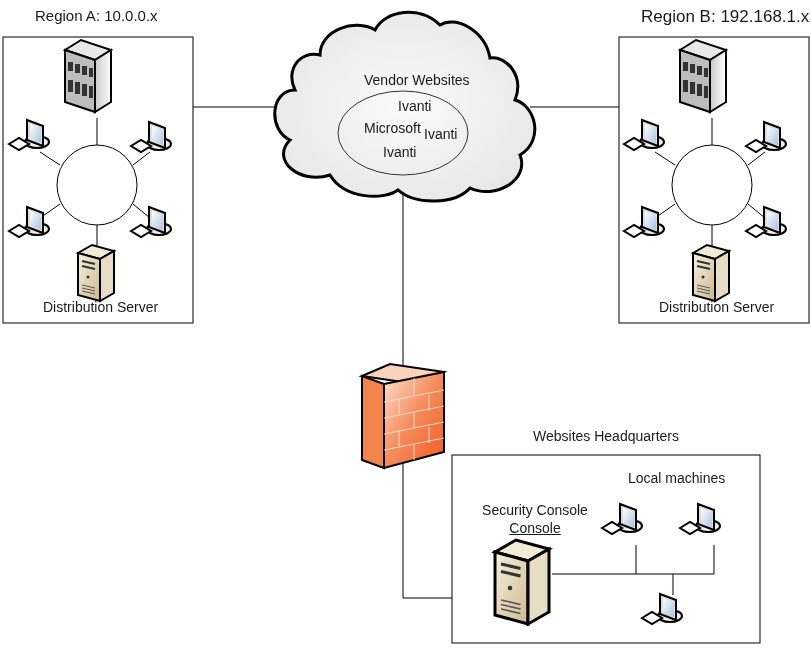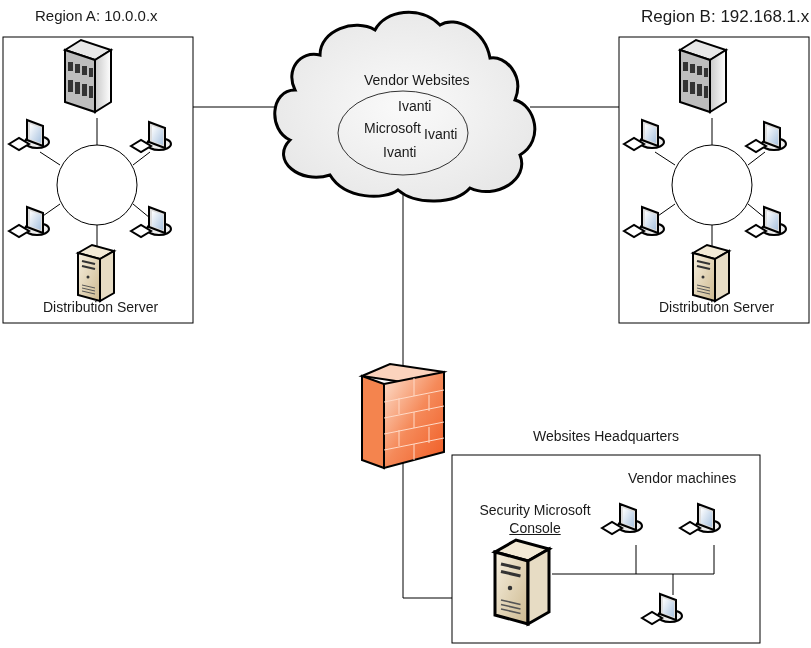--- a/index.html
+++ b/index.html
@@ -139,15 +139,15 @@
 <div class="lbl" style="left:633px;top:7px;font-size:17px;">Region B: 192.168.1.x</div>
 <div class="lbl" style="left:651px;top:299px;">Distribution Server</div>
 
 <div class="lbl" style="left:356px;top:72px;">Vendor Websites</div>
 <div class="lbl" style="left:390px;top:98px;">Ivanti</div>
 <div class="lbl" style="left:356px;top:120px;">Microsoft</div>
 <div class="lbl" style="left:416px;top:126px;">Ivanti</div>
 <div class="lbl" style="left:375px;top:144px;">Ivanti</div>
 
 <div class="lbl" style="left:525px;top:428px;">Websites Headquarters</div>
-<div class="lbl" style="left:620px;top:470px;">Vendor machines</div>
-<div class="lbl c" style="left:462px;top:502px;width:130px;">Security Microsoft</div>
+<div class="lbl" style="left:620px;top:470px;">Local machines</div>
+<div class="lbl c" style="left:462px;top:502px;width:130px;">Security Console</div>
 <div class="lbl c" style="left:462px;top:520px;width:130px;text-decoration:underline;">Console</div>
 
 </body></html>

